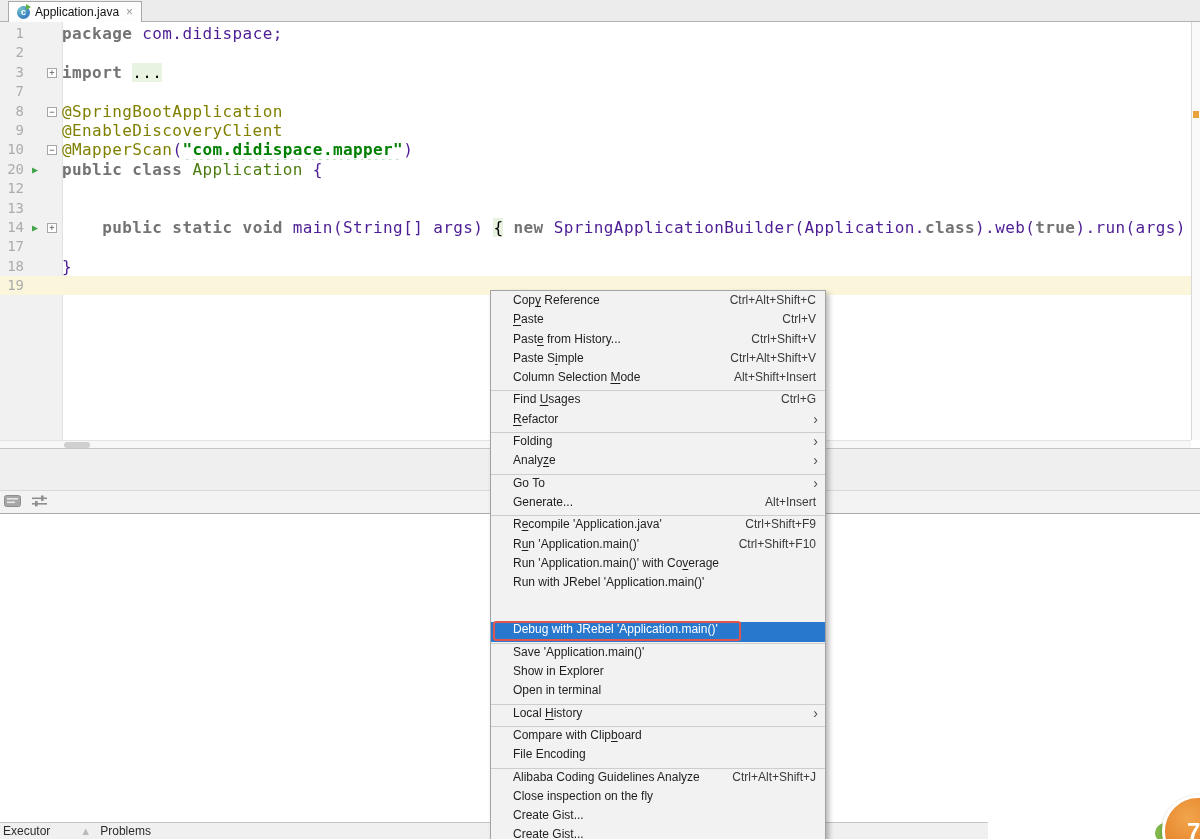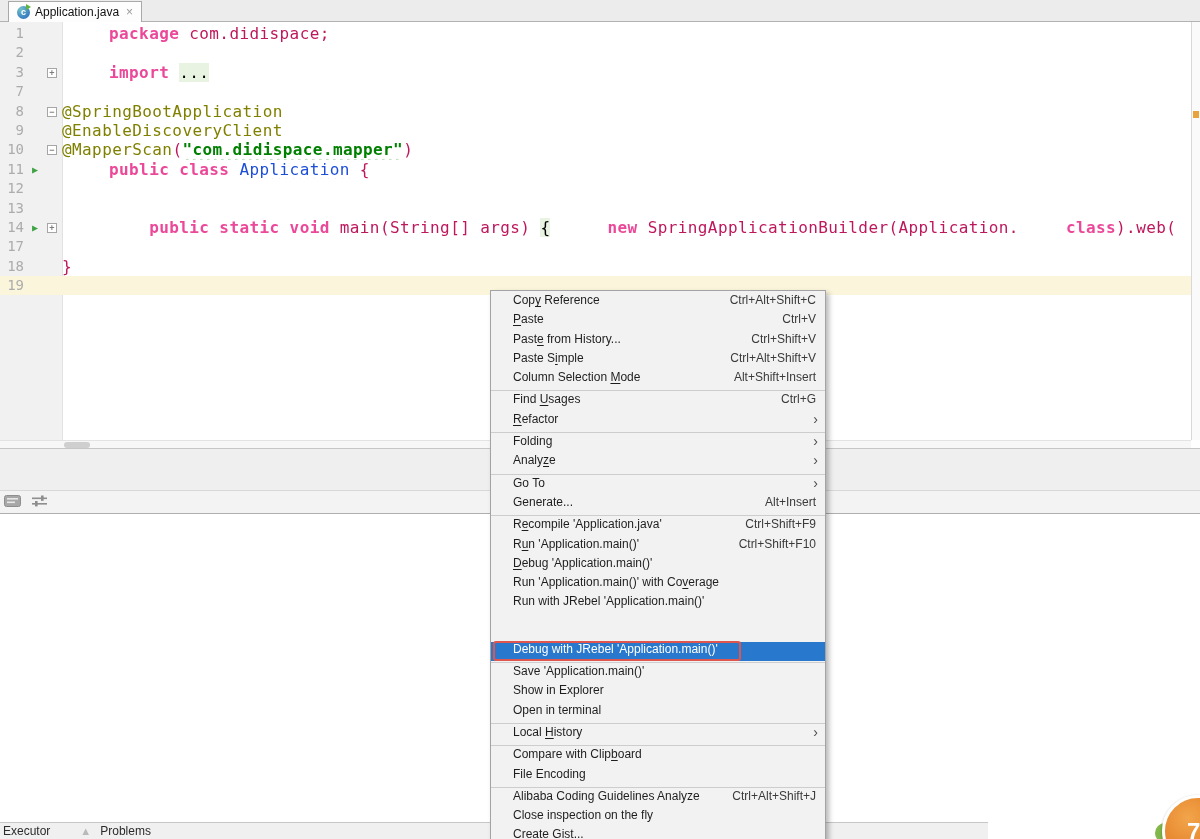--- a/index.html
+++ b/index.html
@@ -32,27 +32,27 @@
   .cl.hl { background:#fbf5dc;flex-direction:column; }
   .gnum { flex:none; width:27px; text-align:right; padding-right:3px;
           color:#acacac; font-size:14px; letter-spacing:0; }
   .grun { flex:none; width:16px; text-align:center; font-size:10px; letter-spacing:0;
           color:#3fa345; }
   .gfold { flex:none; width:19px; position:relative; }
   .foldbox { position:absolute; left:4px; top:5px; width:10px; height:10px;
           border:1px solid #a6a6a6; background:#fff; color:#7d7d7d;
           font:bold 9px/8px "Liberation Sans",sans-serif; text-align:center; }
   .gcode { flex:1; overflow:hidden; color:#000; }
-  .kw { color:#ec4899; font-weight:bold;padding-left:47px; }
+  .kw { color:#737373; font-weight:bold; }
   .ann { color:#808000; }
   .str { color:#008000; font-weight:bold; text-decoration:underline wavy #b6d7b6 1px;
          text-underline-offset:3px; }
-  .wavy { color:#1d4ed8; text-decoration:underline wavy #bcbcbc 1px; text-underline-offset:3px; }
+  .wavy { color:#4d7c0f; text-decoration:underline wavy #bcbcbc 1px; text-underline-offset:3px; }
   .folded { background:#e9f3e1; }
-  .txt { color:#be185d; }
+  .txt { color:#4c1d95; }
 
   .vscroll { position:absolute; right:0; top:0; bottom:8px; width:9px;
          background:#fafafa; border-left:1px solid #d8d8d8; }
   .vmark { position:absolute; left:1px; top:89px; width:6px; height:7px; background:#e9a33c; }
   .hscroll { position:absolute; left:0; right:9px; bottom:0; height:8px;
          background:#f7f7f7; border-top:1px solid #e3e3e3; }
   .hthumb { position:absolute; left:64px; top:1px; width:26px; height:6px;
          background:#cfcfcf; border-radius:3px; }
 
   
@@ -113,21 +113,21 @@
   <div class="editor">
     <div class="gutter-strip"></div>
     <div id="code-lines">
         <div class="cl"><span class="gnum">1</span><span class="grun"></span><span class="gfold"></span><span class="gcode"><span class="kw">package</span><span class="txt"> com.didispace;</span></span></div>
         <div class="cl"><span class="gnum">2</span><span class="grun"></span><span class="gfold"></span><span class="gcode"></span></div>
         <div class="cl"><span class="gnum">3</span><span class="grun"></span><span class="gfold"><span class="foldbox">+</span></span><span class="gcode"><span class="kw">import</span><span class="txt"> </span><span class="folded">...</span></span></div>
         <div class="cl"><span class="gnum">7</span><span class="grun"></span><span class="gfold"></span><span class="gcode"></span></div>
         <div class="cl"><span class="gnum">8</span><span class="grun"></span><span class="gfold"><span class="foldbox">−</span></span><span class="gcode"><span class="ann">@SpringBootApplication</span></span></div>
         <div class="cl"><span class="gnum">9</span><span class="grun"></span><span class="gfold"></span><span class="gcode"><span class="ann">@EnableDiscoveryClient</span></span></div>
         <div class="cl"><span class="gnum">10</span><span class="grun"></span><span class="gfold"><span class="foldbox">−</span></span><span class="gcode"><span class="ann">@MapperScan</span><span class="txt">(</span><span class="str">"com.didispace.mapper"</span><span class="txt">)</span></span></div>
-        <div class="cl"><span class="gnum">11</span><span class="grun">▶</span><span class="gfold"></span><span class="gcode"><span class="kw">public class</span><span class="txt"> </span><span class="wavy">Application</span><span class="txt"> {</span></span></div>
+        <div class="cl"><span class="gnum">20</span><span class="grun">▶</span><span class="gfold"></span><span class="gcode"><span class="kw">public class</span><span class="txt"> </span><span class="wavy">Application</span><span class="txt"> {</span></span></div>
         <div class="cl"><span class="gnum">12</span><span class="grun"></span><span class="gfold"></span><span class="gcode"></span></div>
         <div class="cl"><span class="gnum">13</span><span class="grun"></span><span class="gfold"></span><span class="gcode"></span></div>
         <div class="cl"><span class="gnum">14</span><span class="grun">▶</span><span class="gfold"><span class="foldbox">+</span></span><span class="gcode"><span class="txt">    </span><span class="kw">public static void</span><span class="txt"> main(String[] args) </span><span class="folded">{</span><span class="txt"> </span><span class="kw">new</span><span class="txt"> SpringApplicationBuilder(Application.</span><span class="kw">class</span><span class="txt">).web(</span><span class="kw">true</span><span class="txt">).run(args)</span></span></div>
         <div class="cl"><span class="gnum">17</span><span class="grun"></span><span class="gfold"></span><span class="gcode"></span></div>
         <div class="cl"><span class="gnum">18</span><span class="grun"></span><span class="gfold"></span><span class="gcode"><span class="txt">}</span></span></div>
         <div class="cl hl"><span class="gnum">19</span><span class="grun"></span><span class="gfold"></span><span class="gcode"></span></div>
       </div>
     <div class="vscroll">
       <div class="vmark"></div>
     </div>
@@ -218,23 +218,20 @@
       <div class="msep"></div>
       <div class="mi">
         <span class="lbl">R<u>e</u>compile 'Application.java'</span>
         <span class="sc">Ctrl+Shift+F9</span>
       </div>
       <div class="mi">
         <span class="lbl">R<u>u</u>n 'Application.main()'</span>
         <span class="sc">Ctrl+Shift+F10</span>
       </div>
       <div class="mi">
-        <span class="lbl"><u>D</u>ebug 'Application.main()'</span>
-      </div>
-      <div class="mi">
         <span class="lbl">Run 'Application.main()' with Co<u>v</u>erage</span>
       </div>
       <div class="mi">
         <span class="lbl">Run with JRebel 'Application.main()'</span>
       </div>
       <div class="mi sel">
         <span class="lbl">Debug with JRebel 'Application.main()'</span>
         <div class="redbox"></div>
       </div>
       <div class="msep"></div>

